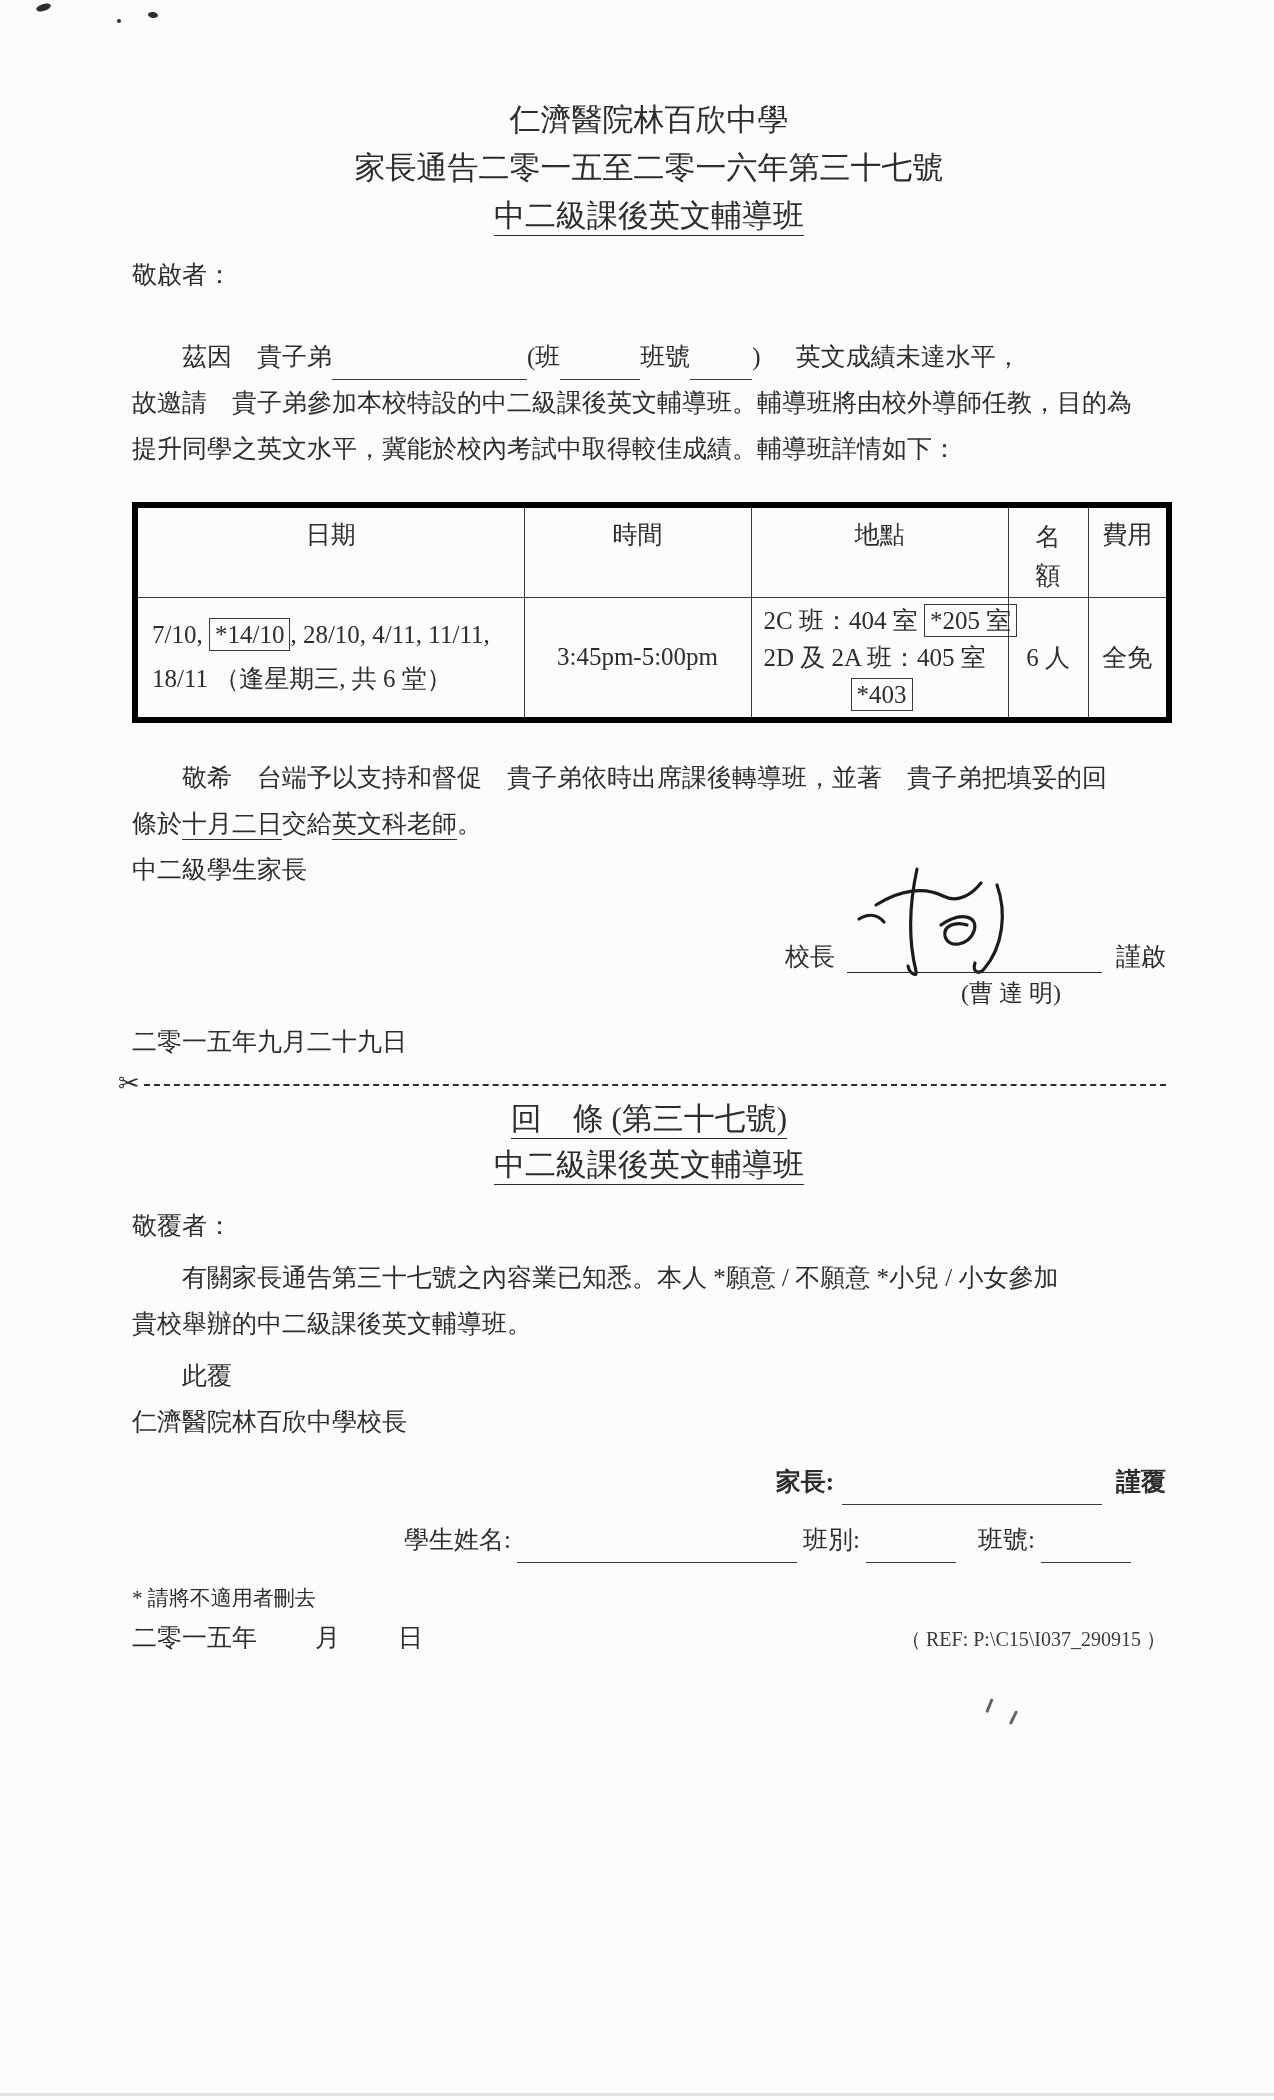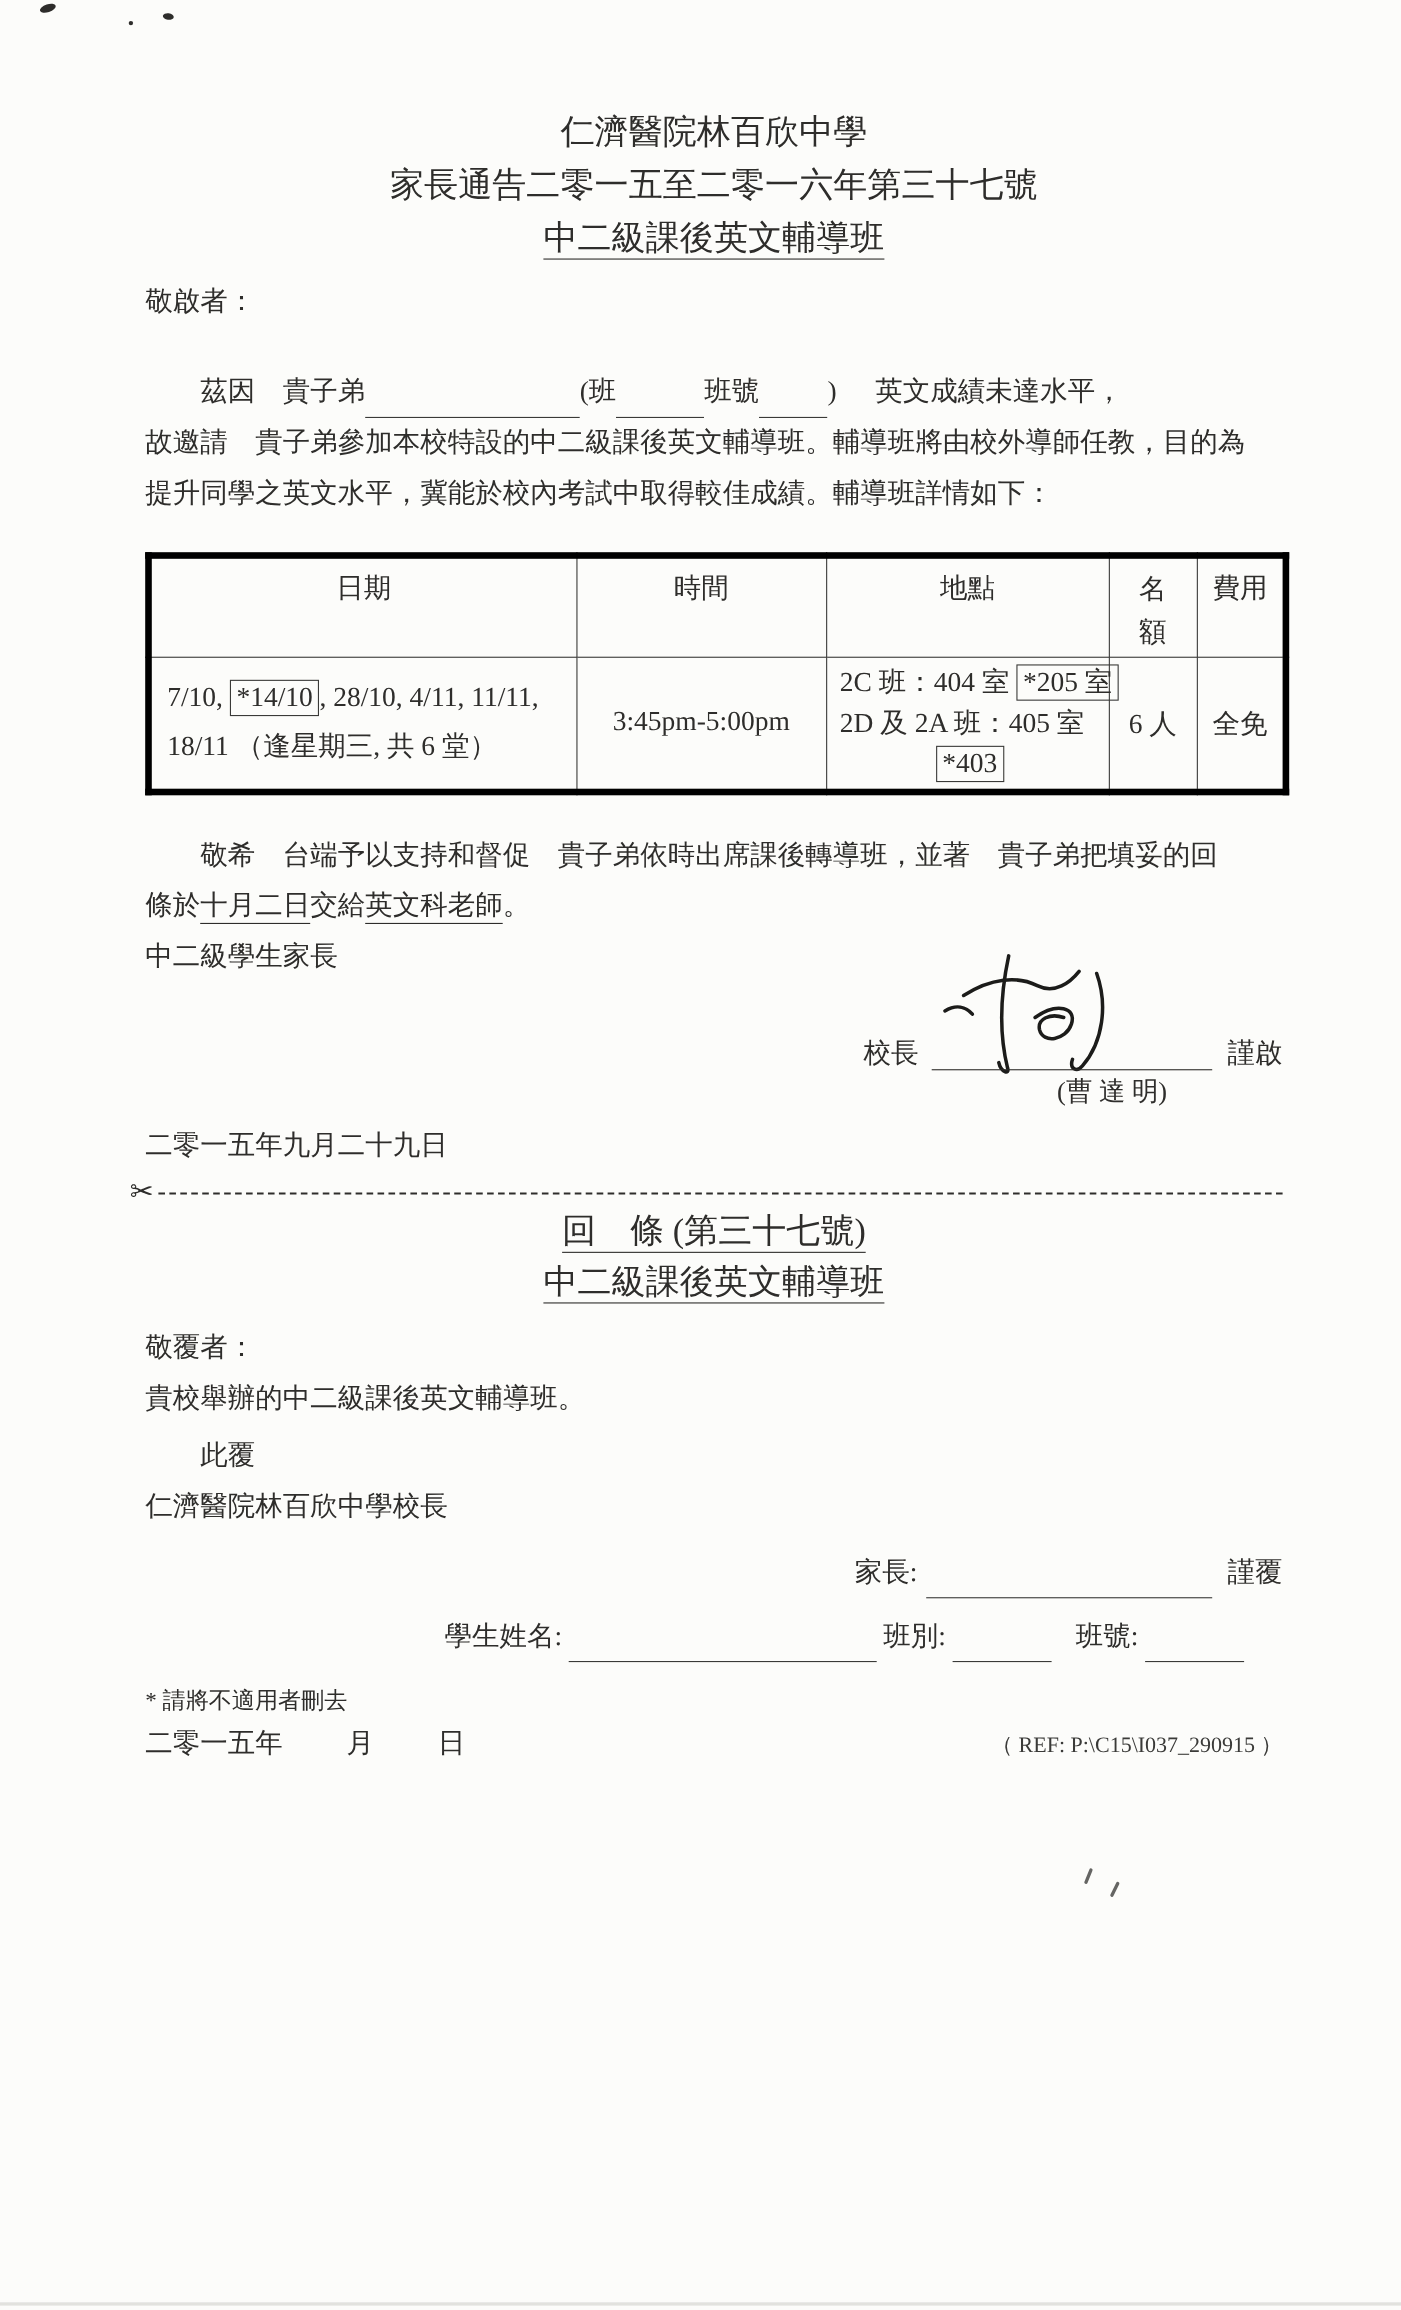--- a/index.html
+++ b/index.html
@@ -156,28 +156,31 @@
 
     <div class="center title">
       <span class="u">回　條 (第三十七號)</span>
     </div>
     <div class="center title" style="margin-top:6px;">
       <span class="u">中二級課後英文輔導班</span>
     </div>
 
     <div class="body-line" style="margin-top:18px;">敬覆者：</div>
 
+    <div class="body-line" style="margin-top:6px;">
+      <span class="ind"></span><span>有關家長通告第三十七號之內容業已知悉。本人 *願意 / 不願意 *小兒 / 小女參加</span>
+    </div>
     <div class="body-line">貴校舉辦的中二級課後英文輔導班。</div>
 
     <div class="body-line" style="margin-top:6px;">
       <span class="ind"></span><span>此覆</span>
     </div>
     <div class="body-line">仁濟醫院林百欣中學校長</div>
 
-    <div class="right-line" style="margin-top:14px;">
+    <div class="right-line" style="margin-top:14px;font-weight:bold;">
       <span>家長:</span><span class="blank w260" style="margin:0 14px 0 8px;"></span><span>謹覆</span>
     </div>
 
     <div class="student-line" style="margin-top:12px;">
       <span>學生姓名:</span><span class="blank w280" style="margin:0 6px 0 6px;"></span><span>班別:</span><span class="blank w90" style="margin:0 22px 0 6px;"></span><span>班號:</span><span class="blank w90" style="margin-left:6px;"></span>
     </div>
 
     <div class="footnote">* 請將不適用者刪去</div>
 
     <div class="lastrow">

